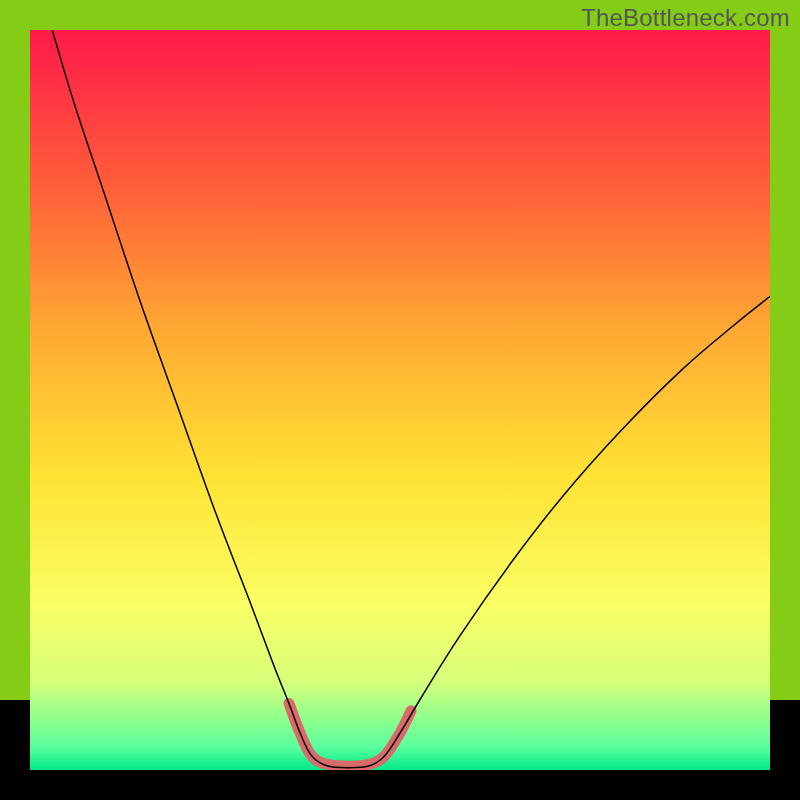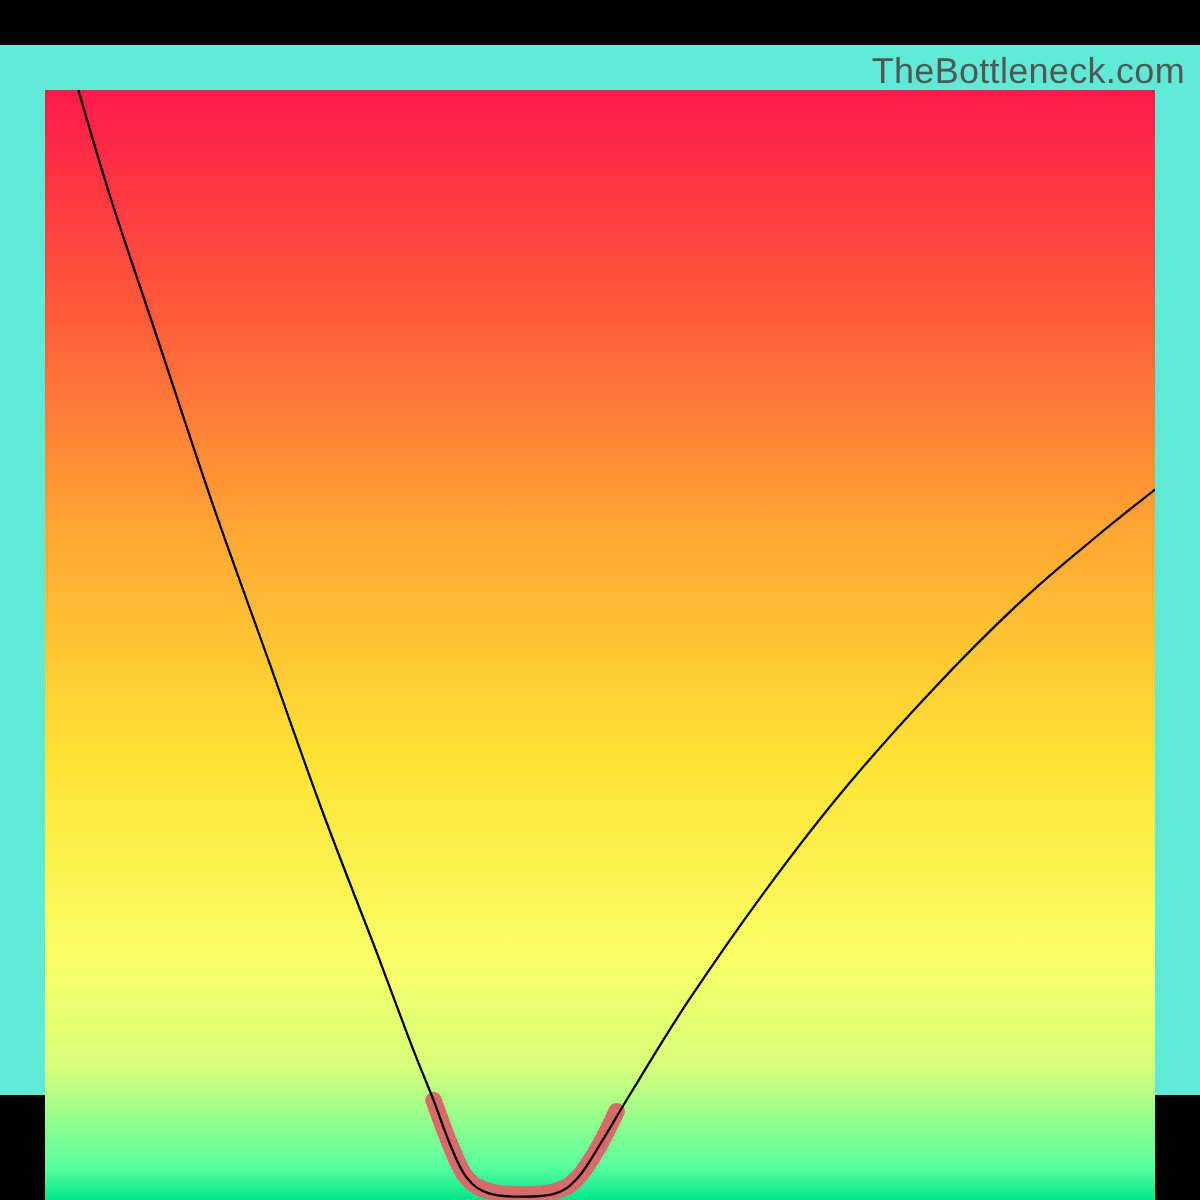--- a/index.html
+++ b/index.html
@@ -10,22 +10,21 @@
     height: 800px;
     overflow: hidden;
     font-family: Arial, Helvetica, sans-serif;
   }
   .frame {
     position: absolute;
     top: 0;
     left: 0;
     width: 800px;
     height: 700px;
-    background: #5eead4;
-    margin-top: 30px;
+    background: #84cc16;
   }
   .plot {
     position: absolute;
     top: 30px;
     left: 30px;
     width: 740px;
     height: 740px;
   }
   .watermark {
     position: absolute;

